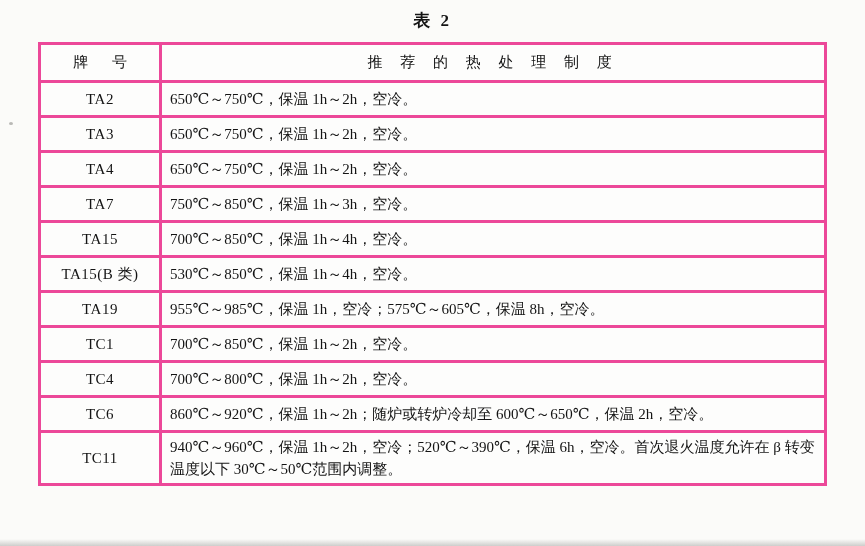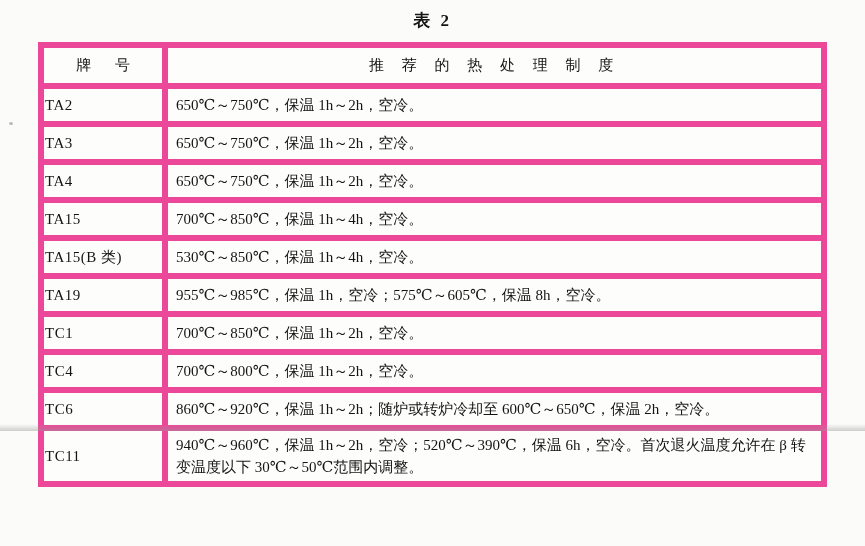--- a/index.html
+++ b/index.html
@@ -8,21 +8,21 @@
     width: 865px;
     height: 546px;
     background: #fbfbf9;
     overflow: hidden;
     font-family: "Liberation Serif", "DejaVu Serif", serif;
     color: #141414;
   }
   .page {
     position: relative;
     width: 865px;
-    height: 431px;
+    height: 546px;
   }
   .table-title {
     position: absolute;
     top: 9px;
     left: 0;
     width: 865px;
     text-align: center;
     font-size: 17px;
     font-weight: bold;
     letter-spacing: 3px;
@@ -32,38 +32,38 @@
     top: 42px;
     left: 38px;
     width: 789px;
     border-collapse: collapse;
     table-layout: fixed;
     background: #fdfdfc;
     border: 2px solid #1a1a1a;
     font-size: 15px;
   }
   table.ht-table th, table.ht-table td {
-    border: 6px solid #ec4899;
+    border: 3px solid #ec4899;
     vertical-align: middle;
   }
   table.ht-table th {
     font-weight: normal;
     height: 33px;
     text-align: center;
   }
   th.grade-header {
     width: 116px;
     letter-spacing: 10px;
     text-indent: 10px;
   }
   th.treatment-header {
     letter-spacing: 7px;
   }
   td.grade {
-    text-align: left;
+    text-align: center;
     height: 30px;
     letter-spacing: 0.5px;
   }
   td.treatment {
     text-align: left;
     padding: 3px 4px 3px 8px;
     line-height: 22px;
   }
   .scan-edge-bottom {
     position: absolute;
@@ -105,20 +105,24 @@
         </tr>
         <tr>
           <td class="grade">TA3</td>
           <td class="treatment">650℃～750℃，保温 1h～2h，空冷。</td>
         </tr>
         <tr>
           <td class="grade">TA4</td>
           <td class="treatment">650℃～750℃，保温 1h～2h，空冷。</td>
         </tr>
         <tr>
+          <td class="grade">TA7</td>
+          <td class="treatment">750℃～850℃，保温 1h～3h，空冷。</td>
+        </tr>
+        <tr>
           <td class="grade">TA15</td>
           <td class="treatment">700℃～850℃，保温 1h～4h，空冷。</td>
         </tr>
         <tr>
           <td class="grade">TA15(B 类)</td>
           <td class="treatment">530℃～850℃，保温 1h～4h，空冷。</td>
         </tr>
         <tr>
           <td class="grade">TA19</td>
           <td class="treatment">955℃～985℃，保温 1h，空冷；575℃～605℃，保温 8h，空冷。</td>

